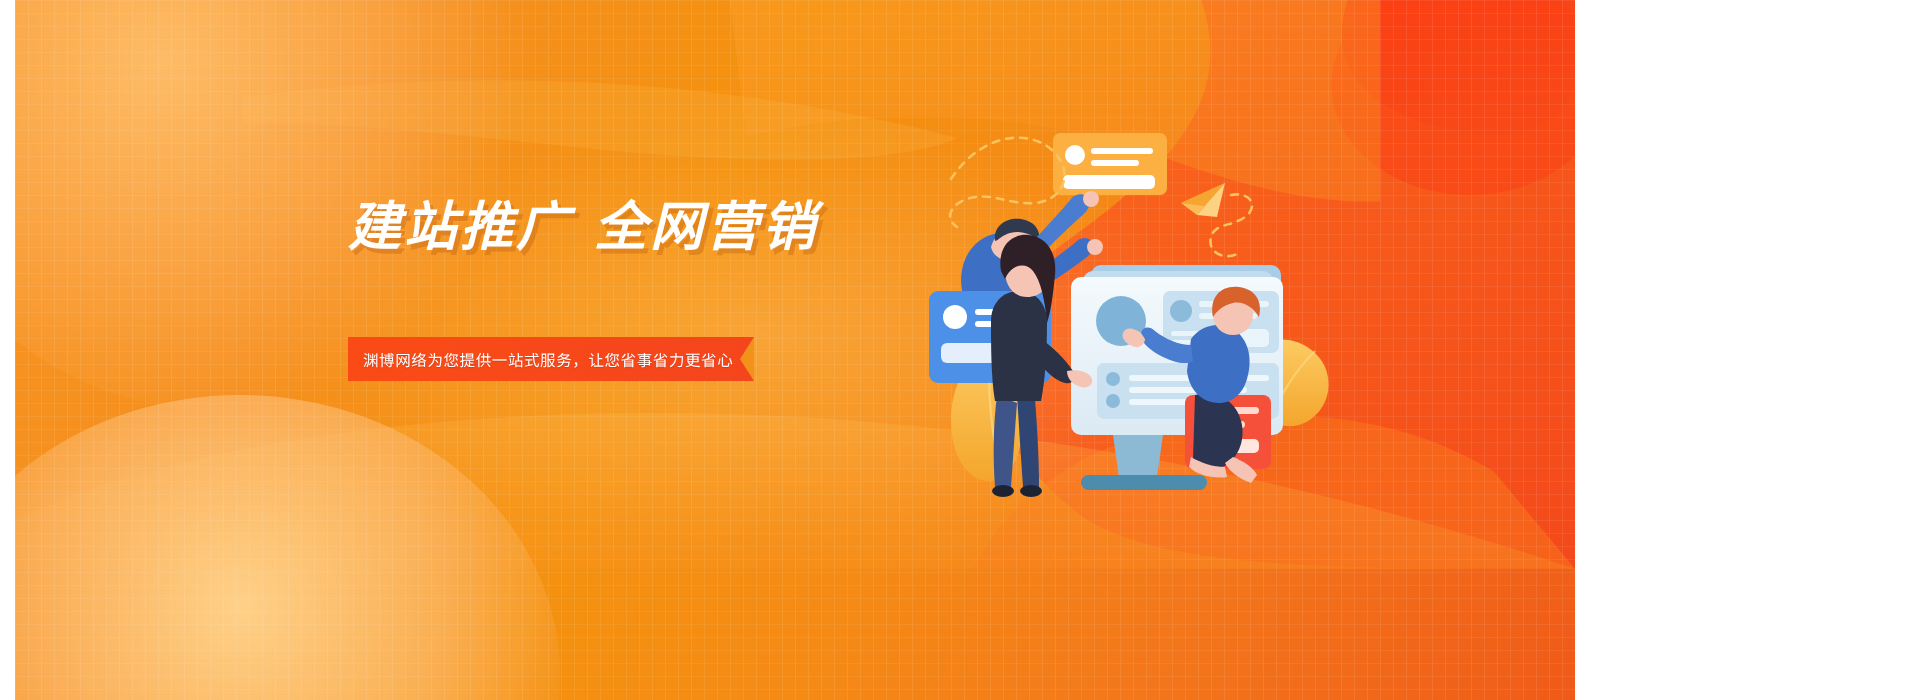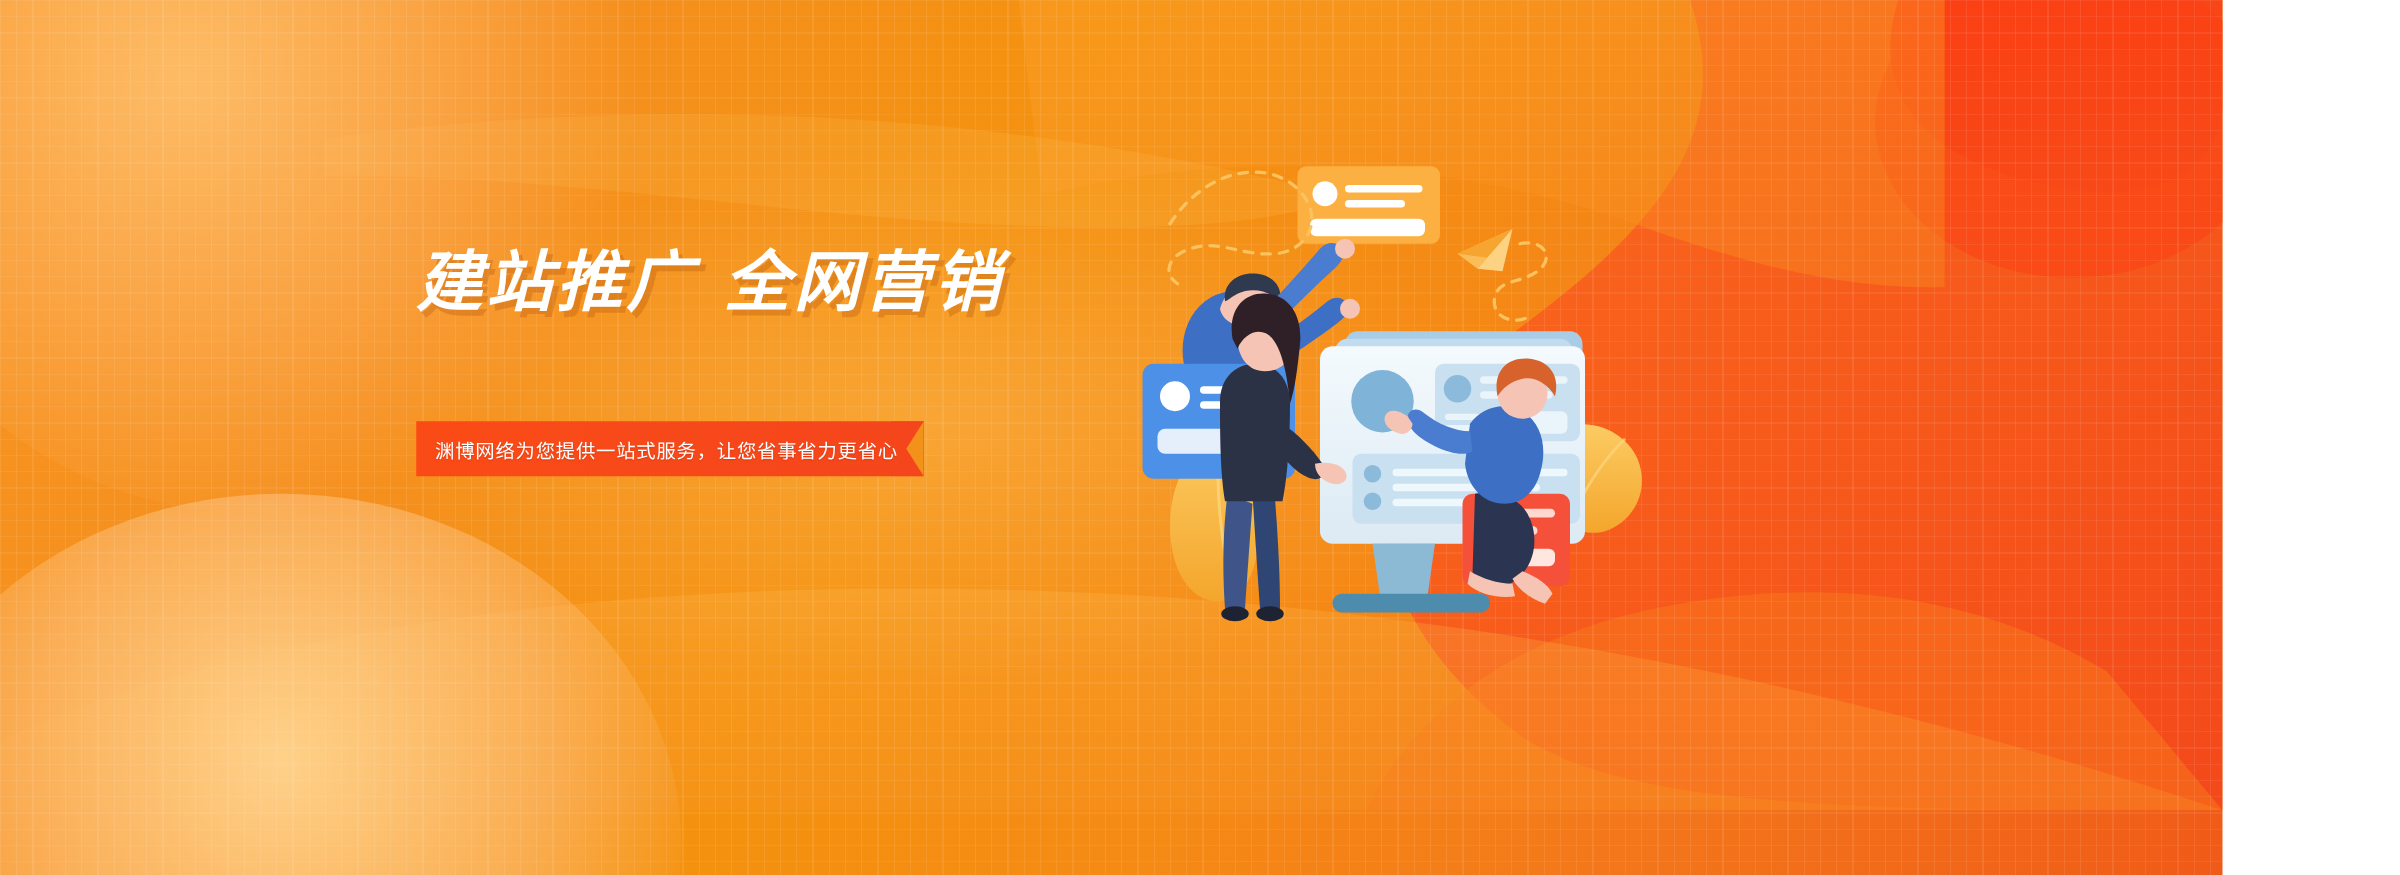--- a/index.html
+++ b/index.html
@@ -1,20 +1,21 @@
 <!DOCTYPE html>
 <html lang="zh-CN"><head>
 <meta charset="utf-8">
 <title>Banner</title>
 <style>
   html,body{margin:0;padding:0;background:#fff;}
   #stage{
-    position:relative;width:1778px;height:700px;overflow:hidden;
+    position:relative;width:1560px;height:700px;overflow:hidden;
     font-family:"Liberation Sans","DejaVu Sans",sans-serif;
     background:linear-gradient(118deg,#f79420 0%,#f58f1e 22%,#f4920f 42%,#f58a15 60%,#f3761b 78%,#f05a18 100%);
+    margin-left:15px;
   }
 
   
   .bg-layer{position:absolute;inset:0;overflow:hidden;}
   .bg-layer svg{position:absolute;inset:0;display:block;}
 
   
   .glow{position:absolute;border-radius:50%;pointer-events:none;}
   .glow-tl{left:-120px;top:-230px;width:640px;height:640px;
     background:radial-gradient(circle at 42% 46%, rgba(255,198,120,.80) 0%, rgba(253,176,92,.55) 42%, rgba(250,152,58,0) 72%);}

